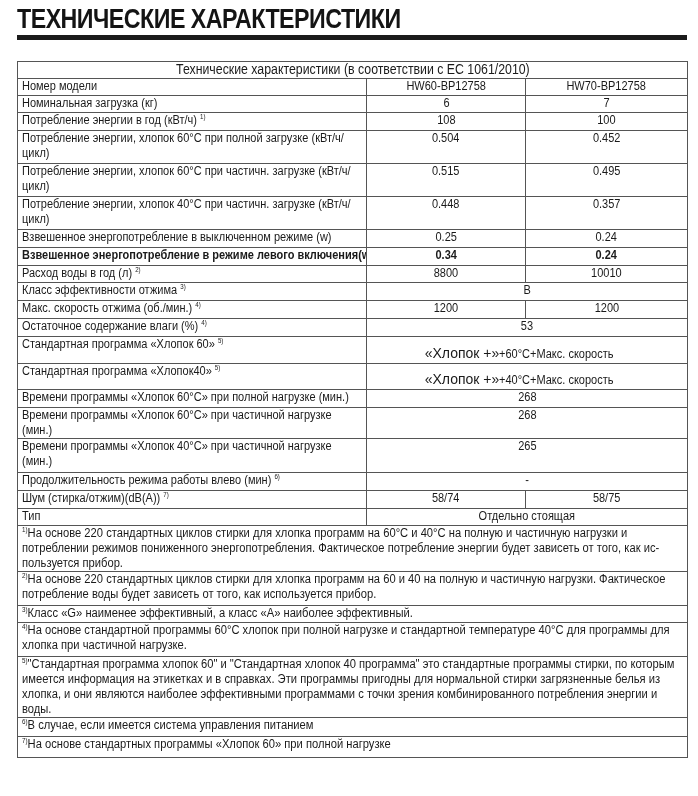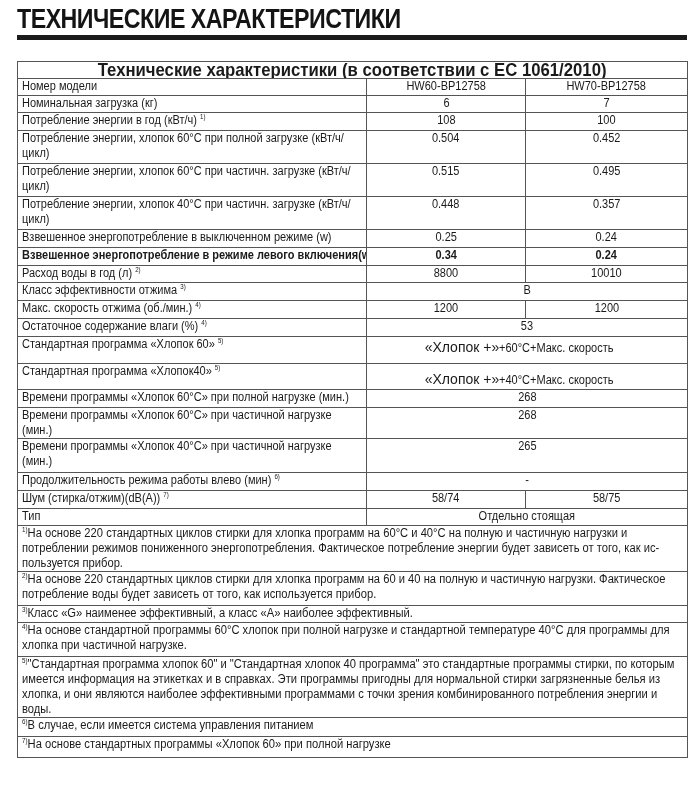--- a/index.html
+++ b/index.html
@@ -10,21 +10,21 @@
                 white-space:nowrap; color:#141414; }
   .title-rule { position:absolute; left:17px; top:35px; width:670px; height:5px; background:#1b1b1b; }
   table.spec { position:absolute; left:17px; top:61px; width:670px; border-collapse:collapse;
                table-layout:fixed; font-size:12.5px; }
   table.spec td { border:1px solid #555; padding:0 4px; line-height:15px; vertical-align:top;
                   overflow:hidden; }
   .cond { display:inline-block; transform:scaleX(0.88); transform-origin:left center; white-space:nowrap; }
   .condc { display:inline-block; transform:scaleX(0.88); transform-origin:center center; white-space:nowrap; }
   .wrap { display:block; width:113%; transform:scaleX(0.88); transform-origin:left top; }
   td.c { text-align:center; }
-  td.hdr { font-weight:bold; text-align:center; font-size:19px; height:16px; }
+  td.hdr { font-weight:normal; text-align:center; font-size:14px; height:16px; }
   sup { font-size:7px; vertical-align:5px; line-height:0; }
   .big { font-size:14px; }
   td.fn { font-size:12.5px; line-height:15.5px; padding:2px 4px 1px 4px; }
   .fnwrap { display:block; width:112%; transform:scaleX(0.895); transform-origin:left top; }
 </style>
 </head>
 <body>
 
 <div class="page-title">ТЕХНИЧЕСКИЕ ХАРАКТЕРИСТИКИ</div>
 <div class="title-rule"></div>
@@ -100,21 +100,21 @@
         <td class="c"><span class="condc">1200</span></td>
       </tr>
       <tr style="height: 18px;">
         <td><span class="cond"><span>Остаточное содержание влаги (%)</span> <sup>4)</sup></span></td>
         <td class="c" colspan="2"><span class="condc">53</span></td>
       </tr>
       <tr style="height: 27px;">
         <td>
           <span class="wrap"><span>Стандартная программа «Хлопок 60»</span> <sup>5)</sup></span>
         </td>
-        <td class="c" colspan="2" style="vertical-align: bottom; padding-bottom: 7px;"><span class="big">«Хлопок +»</span><span class="condc" style="transform-origin: left center;"> +60°C+Макс. скорость</span></td>
+        <td class="c" colspan="2" style="vertical-align: bottom; padding-bottom: 1px;"><span class="big">«Хлопок +»</span><span class="condc" style="transform-origin: left center;"> +60°C+Макс. скорость</span></td>
       </tr>
       <tr style="height: 26px;">
         <td>
           <span class="wrap"><span>Стандартная программа «Хлопок40»</span> <sup>5)</sup></span>
         </td>
         <td class="c" colspan="2" style="vertical-align: bottom; padding-bottom: 1px;"><span class="big">«Хлопок +»</span><span class="condc" style="transform-origin: left center;"> +40°C+Макс. скорость</span></td>
       </tr>
       <tr style="height: 18px;">
         <td><span class="cond"><span>Времени программы «Хлопок 60°C» при полной нагрузке (мин.)</span></span></td>
         <td class="c" colspan="2"><span class="condc">268</span></td>

